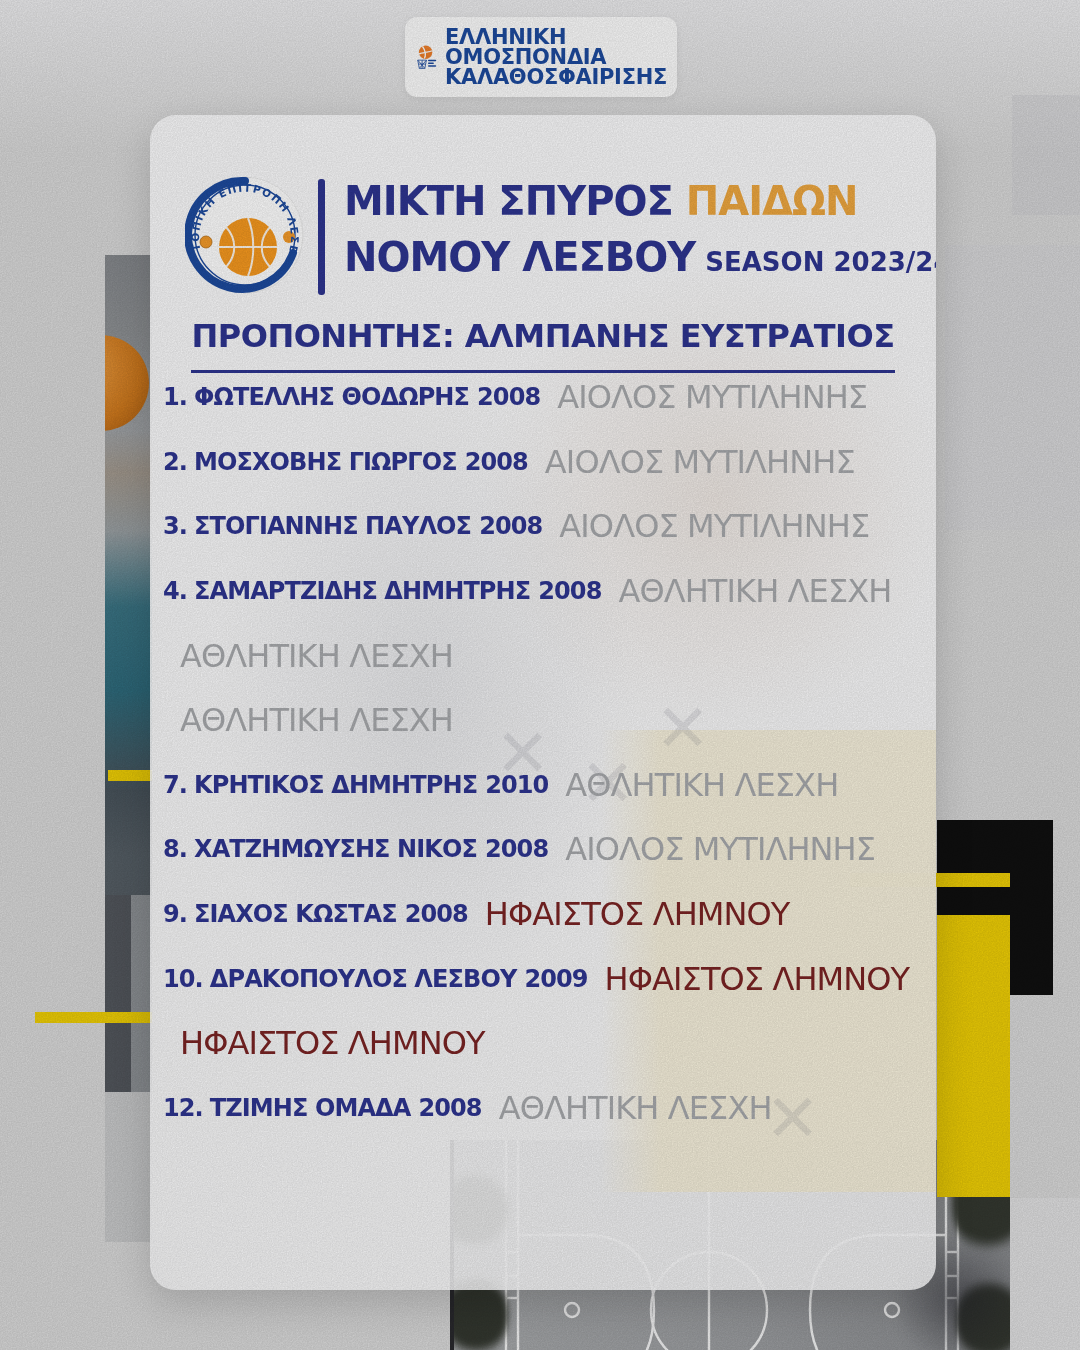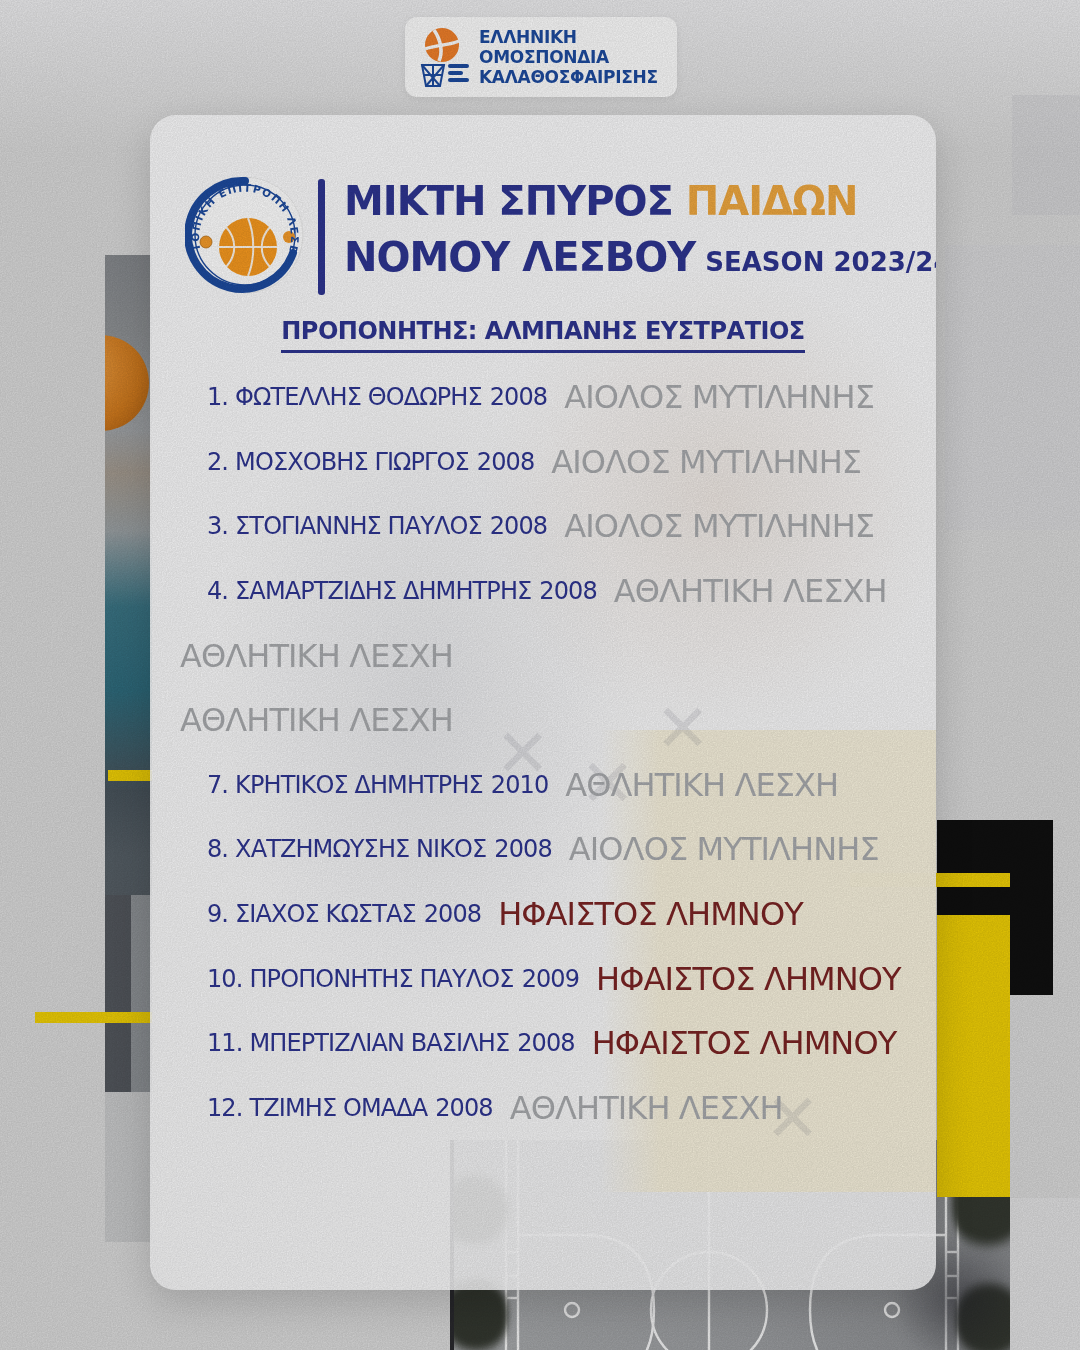--- a/index.html
+++ b/index.html
@@ -44,21 +44,21 @@
     background:linear-gradient(90deg,#a8aaac 0%,#9b9da0 55%,#8a8c8f 100%);
     border-left:4px solid #2a2a2e;z-index:2;}
   .court svg{position:absolute;left:0;top:0;}
   .tree{position:absolute;border-radius:50%;filter:blur(3px);background:radial-gradient(circle,#343830 0 55%,rgba(52,56,48,0) 75%);}
   .shadow-blob{position:absolute;left:440px;top:90px;width:130px;height:140px;border-radius:50%;
     filter:blur(6px);background:radial-gradient(circle,rgba(35,35,42,.55),rgba(35,35,42,0) 70%);}
   
   .fed-box{left:405px;top:17px;width:272px;height:80px;background:#fdfdfd;border-radius:12px;
     box-shadow:0 2px 8px rgba(0,0,0,.07);display:flex;align-items:center;gap:8px;padding:0 10px;
     box-sizing:border-box;z-index:5;}
-  .fed-text{color:var(--federation-blue);font-weight:bold;font-size:17px;line-height:20px;
+  .fed-text{color:var(--federation-blue);font-weight:bold;font-size:21px;line-height:20px;
     letter-spacing:-.3px;}
   
   .card{left:150px;top:115px;width:786px;height:1175px;border-radius:26px;
     background:linear-gradient(180deg,rgba(253,253,254,.95),rgba(250,250,251,.9));
     box-shadow:0 14px 38px rgba(0,0,0,.16);z-index:4;overflow:hidden;}
   .ghost-ball{left:330px;top:150px;width:470px;height:470px;border-radius:50%;
     background:radial-gradient(circle,rgba(185,145,110,.16),rgba(185,145,110,0) 70%);}
   .ghost-player{left:60px;top:260px;width:430px;height:640px;border-radius:50%;
     background:radial-gradient(ellipse,rgba(115,120,132,.12),rgba(115,120,132,0) 70%);}
   .cream-overlay{left:450px;top:615px;width:336px;height:462px;
@@ -66,26 +66,26 @@
   .ghost-x{position:absolute;color:rgba(120,120,128,.16);font-weight:bold;font-size:66px;}
   
   .club-logo{left:35px;top:60px;width:120px;height:120px;}
   .hdr-divider{left:168px;top:64px;width:7px;height:116px;border-radius:3px;background:var(--primary-blue);}
   .title-block{left:194px;top:58px;white-space:nowrap;}
   .title-l1{font-size:40px;font-weight:bold;letter-spacing:-1px;color:var(--primary-blue);line-height:56px;}
   .title-l1 .accent{color:var(--accent-orange);}
   .title-l2{font-size:40px;font-weight:bold;letter-spacing:-1px;color:var(--primary-blue);line-height:56px;}
   .season{font-size:26px;letter-spacing:0;margin-left:10px;}
   .coach{left:0;top:202px;width:100%;text-align:center;}
-  .coach span{display:inline-block;font-size:24px;font-weight:bold;letter-spacing:-.5px;
-    color:var(--primary-blue);border-bottom:3px solid var(--primary-blue);padding-bottom:5px;}
+  .coach span{display:inline-block;font-size:32px;font-weight:bold;letter-spacing:-.5px;
+    color:var(--primary-blue);border-bottom:3px solid var(--primary-blue);padding-bottom:15px;}
   
   .player-list{left:13px;top:250px;width:766px;}
   .row{height:64.6px;display:flex;align-items:center;white-space:nowrap;}
-  .p-main{color:var(--primary-blue);font-weight:normal;font-size:24px;letter-spacing:-.9px;margin-left:44px;}
+  .p-main{color:var(--primary-blue);font-weight:bold;font-size:24px;letter-spacing:-.9px;}
   .p-main .num{margin-right:7px;}
   .p-main .yr{margin-left:8px;}
   .p-club{font-weight:normal;font-size:32px;letter-spacing:-.9px;margin-left:17px;}
   .club-gray{color:var(--club-gray);}
   .club-maroon{color:var(--club-maroon);}
   
   .noise{left:0;top:0;width:1080px;height:1350px;z-index:9;pointer-events:none;opacity:.15;}
 </style>
 </head>
 <body>
@@ -261,29 +261,26 @@
 
   <div class="row">
     <span class="p-main">
       <span class="num">9.</span><span>ΣΙΑΧΟΣ ΚΩΣΤΑΣ</span><span class="yr">2008</span>
     </span>
     <span class="p-club club-maroon">ΗΦΑΙΣΤΟΣ ΛΗΜΝΟΥ</span>
   </div>
 
   <div class="row">
     <span class="p-main">
-      <span class="num">10.</span><span>ΠΡΟΠΟΝΗΤΗΣ ΠΑΥΛΟΣ</span><span class="yr">2009</span>
+      <span class="num">10.</span><span>ΔΡΑΚΟΠΟΥΛΟΣ ΛΕΣΒΟΥ</span><span class="yr">2009</span>
     </span>
     <span class="p-club club-maroon">ΗΦΑΙΣΤΟΣ ΛΗΜΝΟΥ</span>
   </div>
 
   <div class="row">
-    <span class="p-main">
-      <span class="num">11.</span><span>ΜΠΕΡΤΙΖΛΙΑΝ ΒΑΣΙΛΗΣ</span><span class="yr">2008</span>
-    </span>
     <span class="p-club club-maroon">ΗΦΑΙΣΤΟΣ ΛΗΜΝΟΥ</span>
   </div>
 
   <div class="row">
     <span class="p-main">
       <span class="num">12.</span><span>ΤΖΙΜΗΣ ΟΜΑΔΑ</span><span class="yr">2008</span>
     </span>
     <span class="p-club club-gray">ΑΘΛΗΤΙΚΗ ΛΕΣΧΗ</span>
   </div>
 </div>

